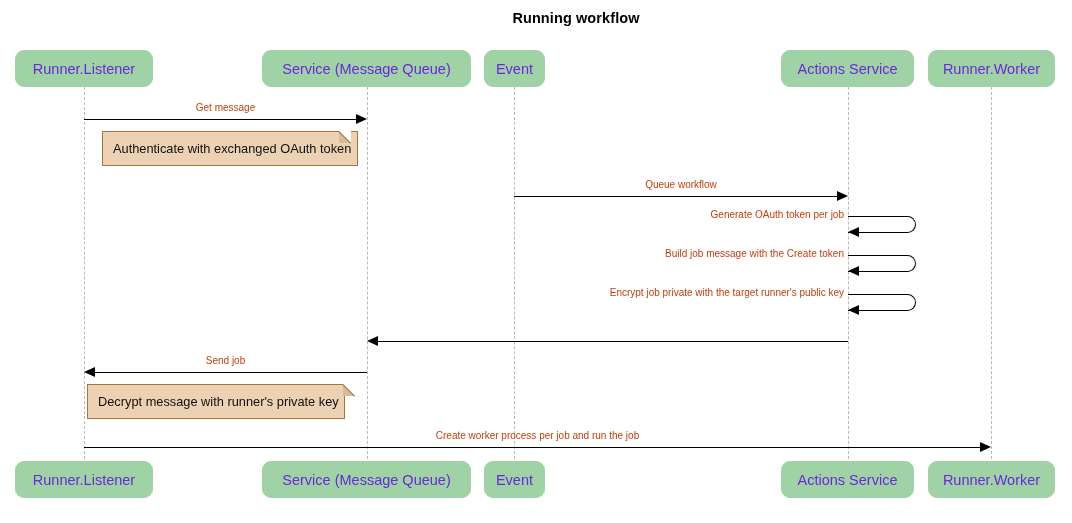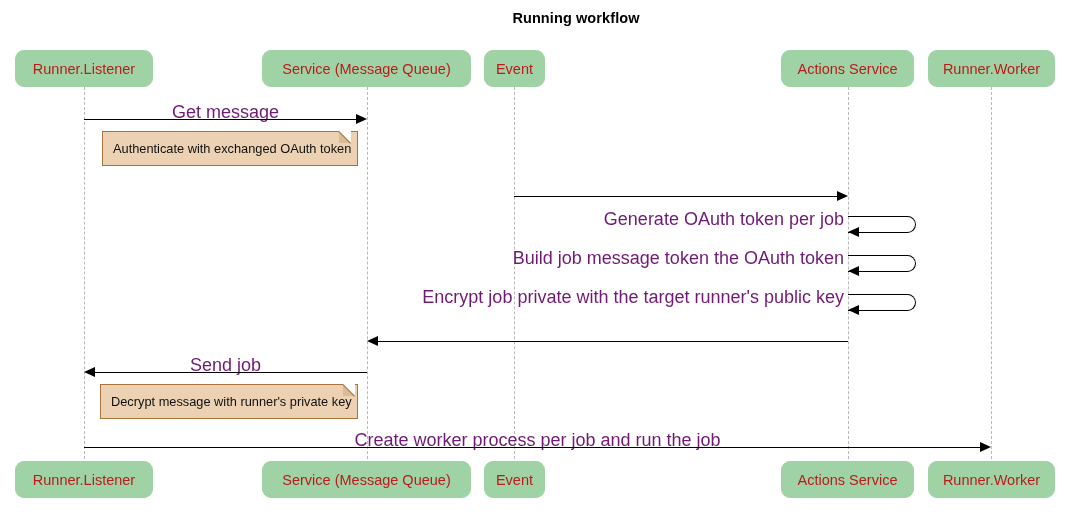--- a/index.html
+++ b/index.html
@@ -38,21 +38,21 @@
   .participant {
     position: absolute;
     box-sizing: border-box;
     background: #9fd3a5;
     border: 1px solid #9fd3a5;
     border-radius: 9px;
     display: flex;
     align-items: center;
     justify-content: center;
     font-size: 14.5px;
-    color: #b91c1c;
+    color: #6d28d9;
     white-space: nowrap;
   }
   .msg-line {
     position: absolute;
     height: 0;
     border-top: 1.4px solid #000000;
   }
   .arrow-head {
     position: absolute;
     width: 0;
@@ -63,22 +63,22 @@
     border-bottom: 5px solid transparent;
     border-left: 11px solid #000000;
   }
   .arrow-left {
     border-top: 5px solid transparent;
     border-bottom: 5px solid transparent;
     border-right: 11px solid #000000;
   }
   .msg-label {
     position: absolute;
-    font-size: 18px;
-    color: #701a75;
+    font-size: 10px;
+    color: #c2410c;
     white-space: nowrap;
     text-align: center;
   }
   .msg-label.right-aligned {
     text-align: right;
   }
   .self-loop {
     position: absolute;
     box-sizing: border-box;
     border: 1.4px solid #000000;
@@ -161,43 +161,44 @@
   <div class="msg-label" style="left:84px; top:102px; width:283px;">Get message</div>
   <div class="msg-line" style="left:84px; top:119px; width:272px;"></div>
   <div class="arrow-head arrow-right" style="left:356px; top:114px;"></div>
 
   <div class="note" style="left:95px; top:131px; width:256px; height:35px;margin-left:7px;">
     <span>Authenticate with exchanged OAuth token</span>
   </div>
   <div class="note-fold" style="left:339px; top:131px;"></div>
   <div class="note-fold-edge" style="left:339px; top:131px;"></div>
 
+  <div class="msg-label" style="left:514px; top:179px; width:334px;">Queue workflow</div>
   <div class="msg-line" style="left:514px; top:196px; width:323px;"></div>
   <div class="arrow-head arrow-right" style="left:837px; top:191px;"></div>
 
   <div class="msg-label right-aligned" style="left:448px; top:209px; width:396px;">Generate OAuth token per job</div>
   <div class="self-loop" style="left:848px; top:216px; width:68px; height:17px;"></div>
   <div class="arrow-head arrow-left" style="left:848px; top:227px;"></div>
 
-  <div class="msg-label right-aligned" style="left:448px; top:248px; width:396px;">Build job message token the OAuth token</div>
+  <div class="msg-label right-aligned" style="left:448px; top:248px; width:396px;">Build job message with the Create token</div>
   <div class="self-loop" style="left:848px; top:255px; width:68px; height:17px;"></div>
   <div class="arrow-head arrow-left" style="left:848px; top:266px;"></div>
 
   <div class="msg-label right-aligned" style="left:420px; top:287px; width:424px;">Encrypt job private with the target runner's public key</div>
   <div class="self-loop" style="left:848px; top:294px; width:68px; height:17px;"></div>
   <div class="arrow-head arrow-left" style="left:848px; top:305px;"></div>
 
   <div class="msg-line" style="left:378px; top:341px; width:470px;"></div>
   <div class="arrow-head arrow-left" style="left:367px; top:336px;"></div>
 
   <div class="msg-label" style="left:84px; top:355px; width:283px;">Send job</div>
   <div class="msg-line" style="left:95px; top:372px; width:272px;"></div>
   <div class="arrow-head arrow-left" style="left:84px; top:367px;"></div>
 
-  <div class="note" style="left:100px; top:384px; width:258px; height:35px;">
+  <div class="note" style="left:87px; top:384px; width:258px; height:35px;">
     <span>Decrypt message with runner's private key</span>
   </div>
   <div class="note-fold" style="left:343px; top:384px;"></div>
   <div class="note-fold-edge" style="left:343px; top:384px;"></div>
 
   <div class="msg-label" style="left:84px; top:430px; width:907px;">Create worker process per job and run the job</div>
   <div class="msg-line" style="left:84px; top:447px; width:896px;"></div>
   <div class="arrow-head arrow-right" style="left:980px; top:442px;"></div>
 
 </div>

